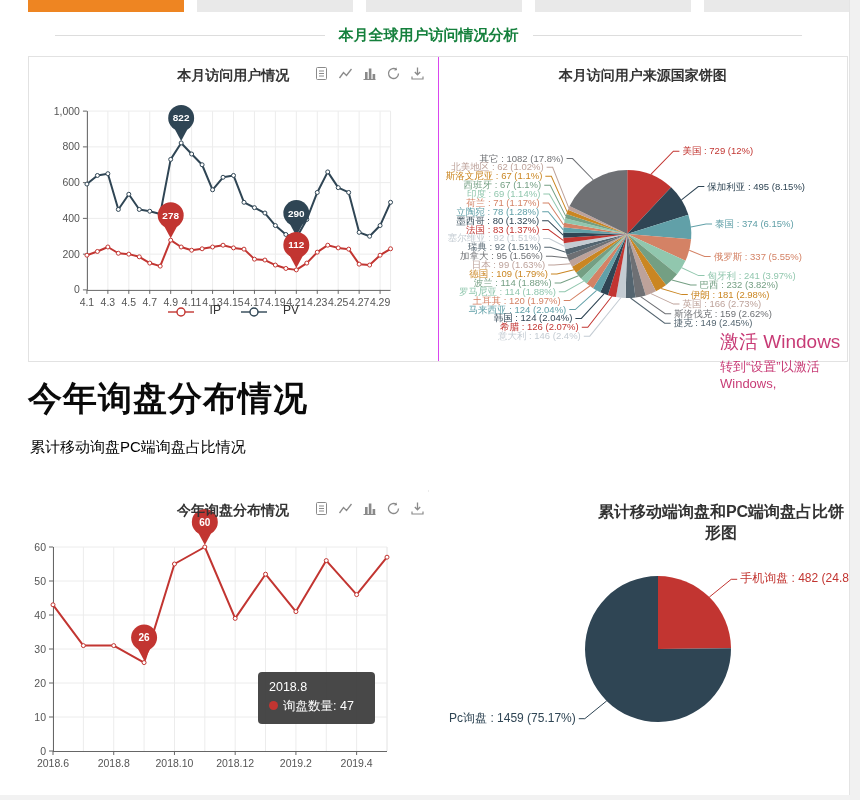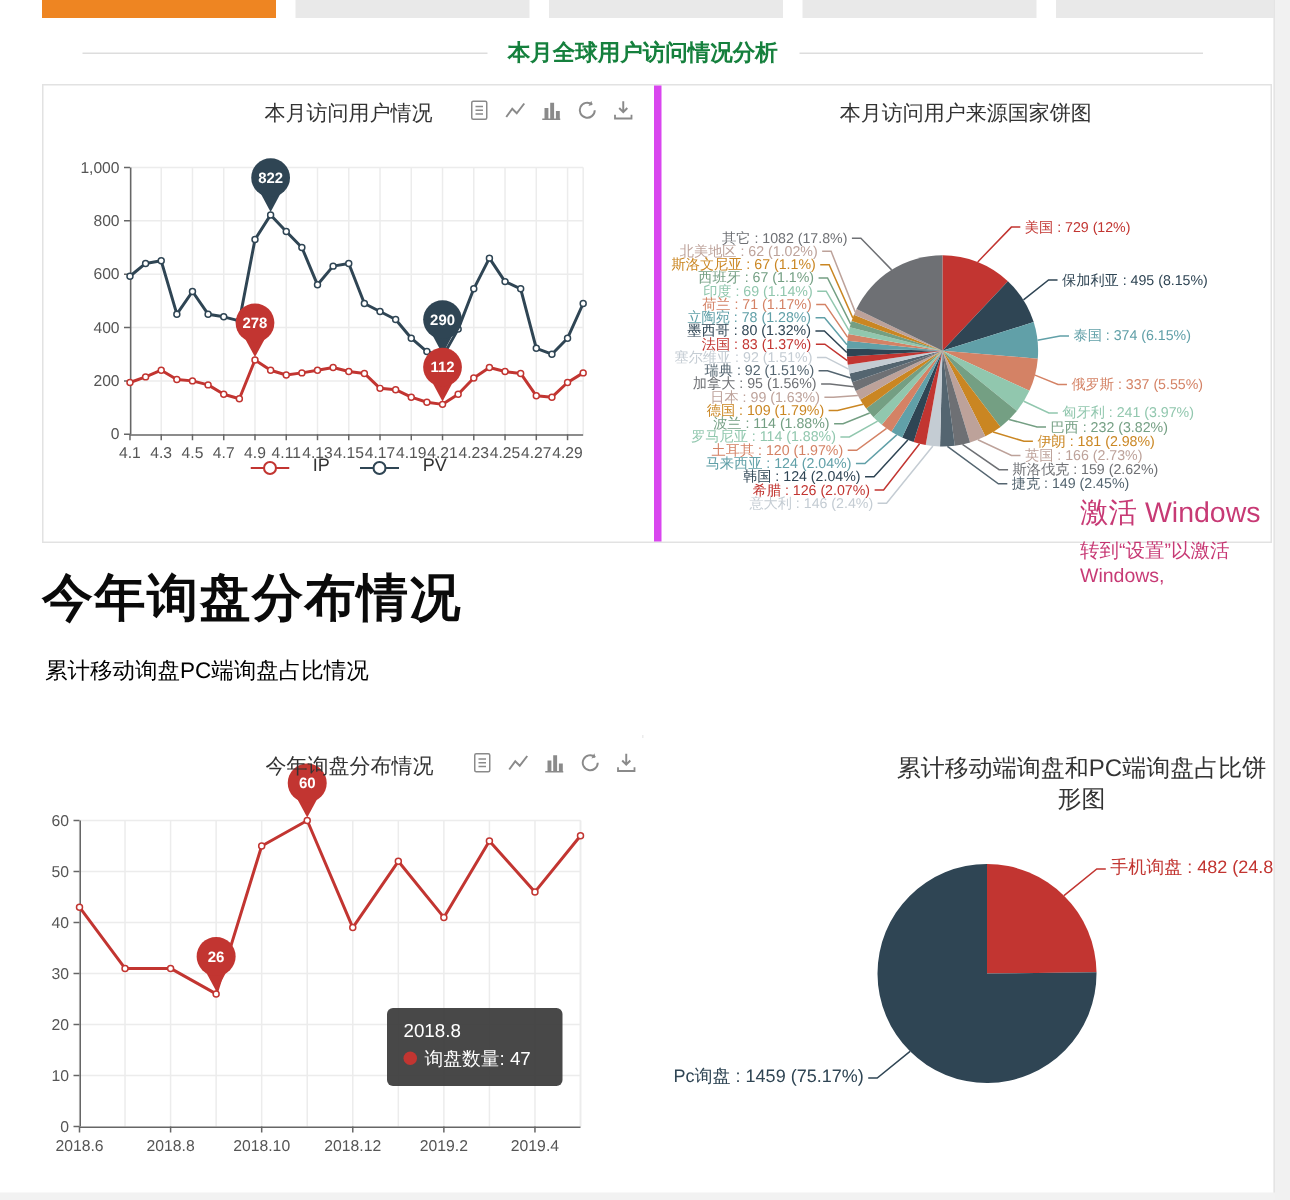--- a/index.html
+++ b/index.html
@@ -5,22 +5,22 @@
   html,body{margin:0;padding:0;}
   body{width:860px;height:800px;position:relative;background:#fff;overflow:hidden;
        font-family:"Liberation Sans","DejaVu Sans",sans-serif;}
   .tabs{position:absolute;top:0;left:28px;right:0;height:12px;display:flex;gap:13px;}
   .tab{flex:1;height:12px;background:#e9e9e9;}
   .banner{position:absolute;top:26px;left:55px;right:58px;display:flex;align-items:center;}
   .banner .hline{flex:1;height:1px;background:#ddd;}
   .banner .btitle{font-size:15px;font-weight:bold;padding:0 14px;white-space:nowrap;}
   .cards{position:absolute;left:28px;top:56px;width:818px;height:304px;border:1px solid #e2e2e2;display:flex;background:#fff;}
   .card{position:relative;flex:1;}
-  .card+.card{border-left:5px solid #d946ef;}
-  .chart-title{position:absolute;top:10px;left:0;right:0;text-align:center;font-size:14px;font-weight:normal;color:#333;z-index:3;}
+  .card+.card{border-left:1px solid #d946ef;}
+  .chart-title{position:absolute;top:10px;left:0;right:0;text-align:center;font-size:14px;font-weight:bold;color:#333;z-index:3;}
   .toolbar{position:absolute;top:9px;right:13px;display:flex;gap:9px;z-index:4;}
   .toolbar span{width:15px;height:15px;display:inline-block;cursor:pointer;}
   .toolbar svg{width:15px;height:15px;}
   svg.plot{position:absolute;left:0;top:0;width:100%;height:100%;}
   .legend{position:absolute;left:0;right:0;display:flex;justify-content:center;gap:20px;font-size:12px;color:#333;z-index:3;}
   .legend-item{display:flex;align-items:flex-end;gap:16px;cursor:pointer;}
   .section-heading{position:absolute;left:28px;top:376px;font-size:34px;font-weight:bold;color:#0a0a0a;letter-spacing:1px;}
   .section-sub{position:absolute;left:30px;top:438px;font-size:15px;color:#000000;}
   .chart-block{position:absolute;background:#fff;}
   .tooltip{position:absolute;left:230px;top:180px;min-width:92px;background:rgba(56,56,56,.92);

